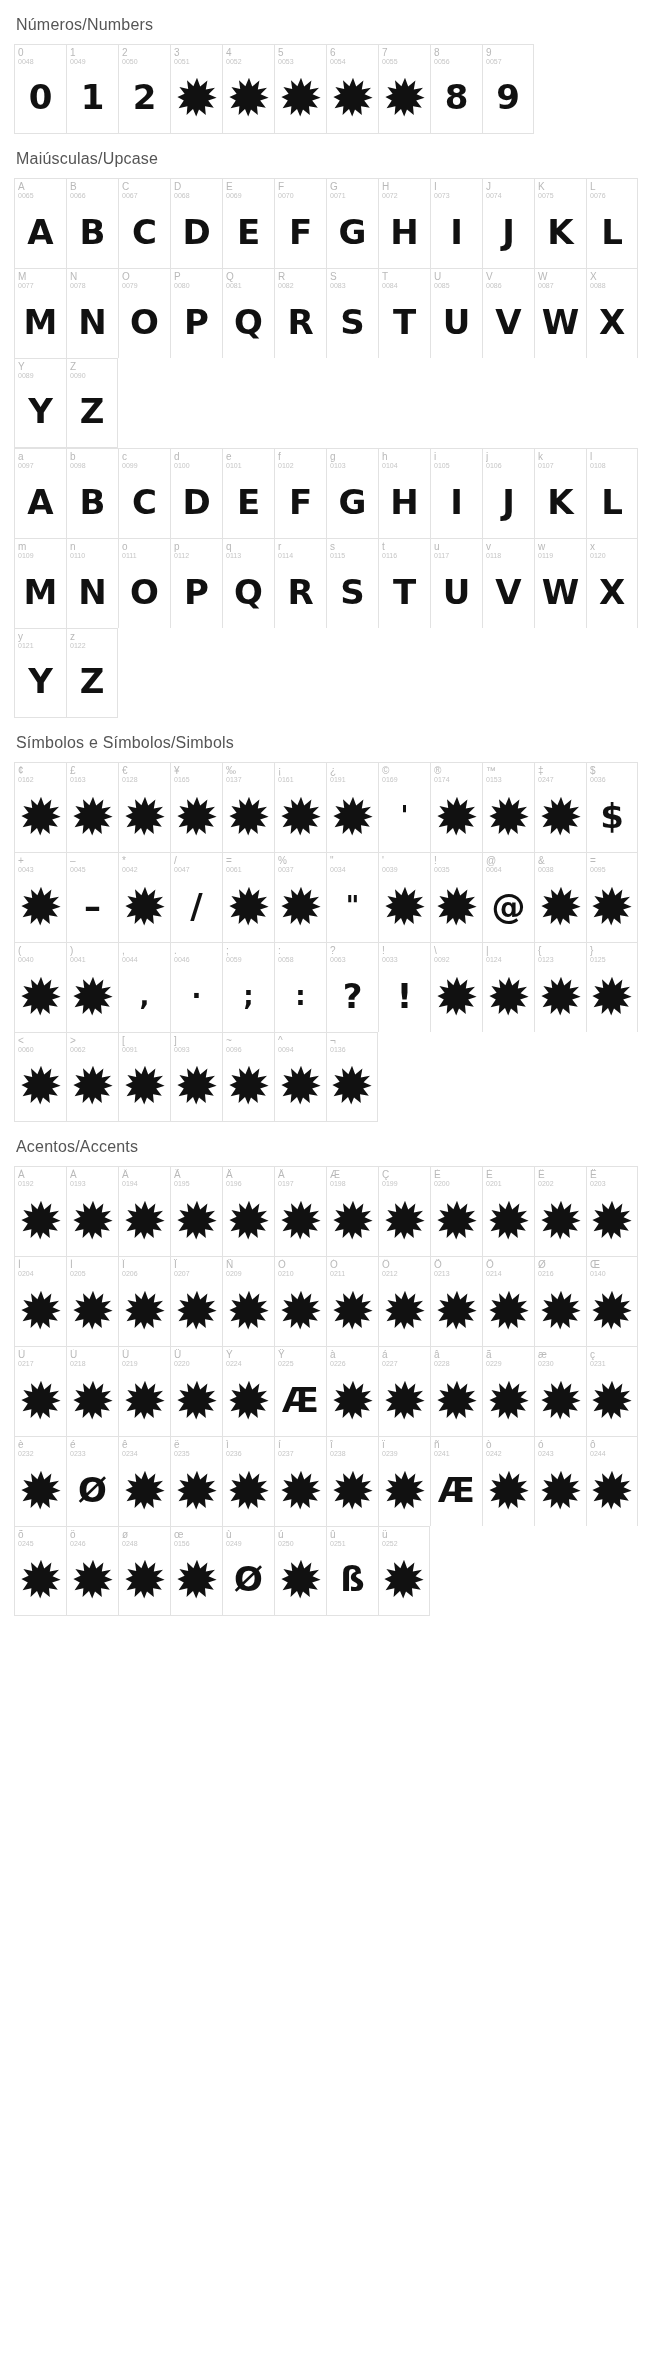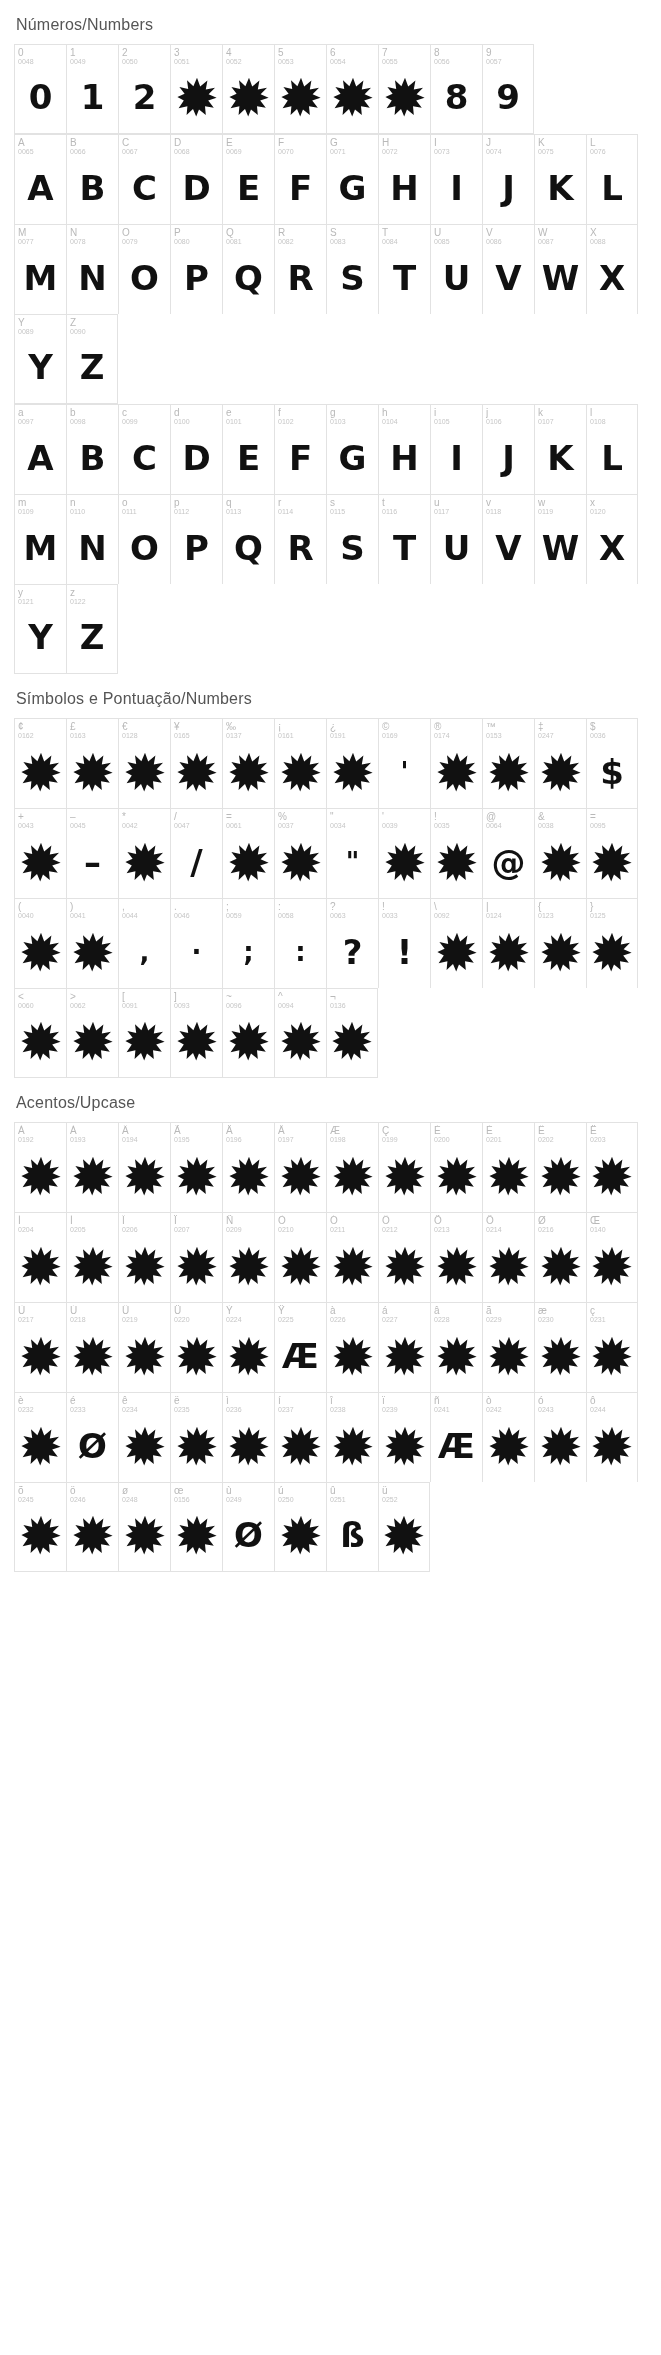--- a/index.html
+++ b/index.html
@@ -205,20 +205,21 @@
       <div class="cell rowend bottomrow">
         <div class="meta">
           <span class="ch">9</span>
           <span class="code">0057</span>
         </div>
         <div class="glyph">
           <span class="glyph-text">9</span>
         </div>
       </div>
     </div>
+    <div class="section-title">Maiúsculas/Upcase</div>
     <div class="grid">
       <div class="cell">
         <div class="meta">
           <span class="ch">A</span>
           <span class="code">0065</span>
         </div>
         <div class="glyph">
           <span class="glyph-text">A</span>
         </div>
       </div>
@@ -677,21 +678,21 @@
       <div class="cell rowend bottomrow">
         <div class="meta">
           <span class="ch">z</span>
           <span class="code">0122</span>
         </div>
         <div class="glyph">
           <span class="glyph-text">Z</span>
         </div>
       </div>
     </div>
-    <div class="section-title">Símbolos e Pontuação/Numbers</div>
+    <div class="section-title">Símbolos e Símbolos/Simbols</div>
     <div class="grid">
       <div class="cell">
         <div class="meta">
           <span class="ch">¢</span>
           <span class="code">0162</span>
         </div>
         <div class="glyph">
           <span class="splat">
             <svg viewBox="0 0 100 100" xmlns="http://www.w3.org/2000/svg" aria-hidden="true">
               <path fill="#111" d="M50 2 L58 24 L76 9 L72 31 L95 27 L79 43 L99 52 L78 59 L92 77 L70 73 L72 95 L55 81 L48 99 L40 80 L24 95 L26 73 L4 78 L17 59 L1 50 L19 42 L6 25 L28 30 L25 8 L41 23 Z"></path>
@@ -1191,21 +1192,21 @@
         </div>
         <div class="glyph">
           <span class="splat">
             <svg viewBox="0 0 100 100" xmlns="http://www.w3.org/2000/svg" aria-hidden="true">
               <path fill="#111" d="M50 2 L58 24 L76 9 L72 31 L95 27 L79 43 L99 52 L78 59 L92 77 L70 73 L72 95 L55 81 L48 99 L40 80 L24 95 L26 73 L4 78 L17 59 L1 50 L19 42 L6 25 L28 30 L25 8 L41 23 Z"></path>
             </svg>
           </span>
         </div>
       </div>
     </div>
-    <div class="section-title">Acentos/Upcase</div>
+    <div class="section-title">Acentos/Accents</div>
     <div class="grid">
       <div class="cell">
         <div class="meta">
           <span class="ch">À</span>
           <span class="code">0192</span>
         </div>
         <div class="glyph">
           <span class="splat">
             <svg viewBox="0 0 100 100" xmlns="http://www.w3.org/2000/svg" aria-hidden="true">
               <path fill="#111" d="M50 2 L58 24 L76 9 L72 31 L95 27 L79 43 L99 52 L78 59 L92 77 L70 73 L72 95 L55 81 L48 99 L40 80 L24 95 L26 73 L4 78 L17 59 L1 50 L19 42 L6 25 L28 30 L25 8 L41 23 Z"></path>

